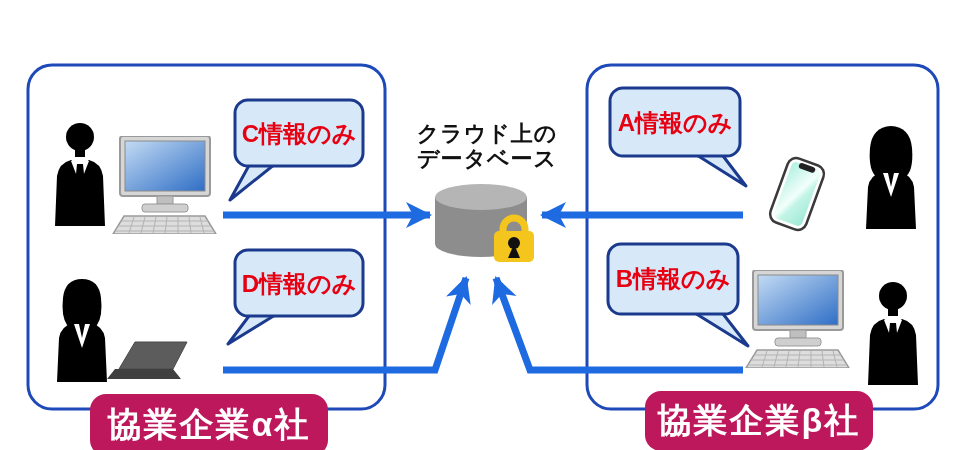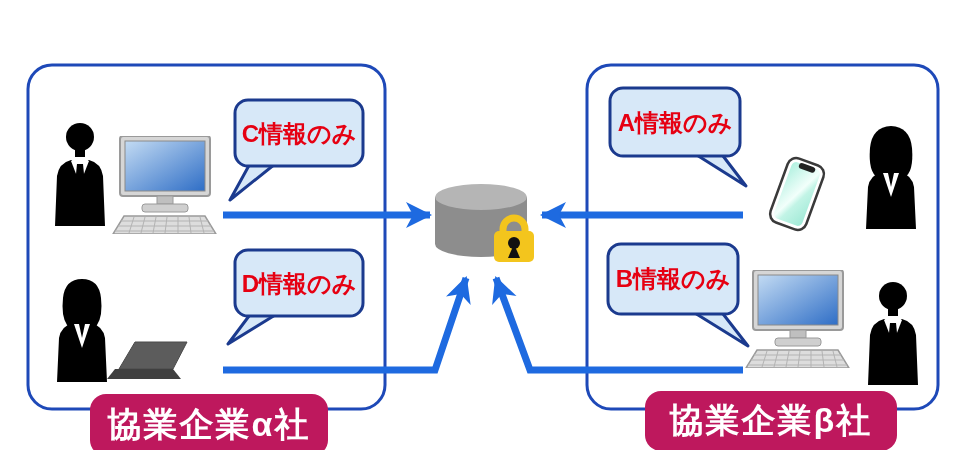--- a/index.html
+++ b/index.html
@@ -17,21 +17,21 @@
     position:absolute;left:487px;top:90px;transform:translateX(-50%);
     text-align:center;color:#111111;font-weight:bold;font-size:22px;
     line-height:1.12;letter-spacing:1px;white-space:nowrap;
   }
   .company-badge{
     position:absolute;background:#be185d;color:#ffffff;border-radius:16px;
     display:flex;align-items:center;justify-content:center;
     font-weight:bold;font-size:34px;letter-spacing:2px;white-space:nowrap;
   }
   #badge-alpha{left:90px;top:362px;width:238px;height:62px;}
-  #badge-beta{left:645px;top:359px;width:252px;height:60px;}
+  #badge-beta{left:645px;top:359px;width:228px;height:60px;}
 </style>
 </head>
 <body>
 
 <div id="canvas">
 
   <svg id="scene" width="960" height="450" viewBox="0 0 960 450">
     <defs>
       <linearGradient id="screenGrad" x1="0" y1="0" x2="1" y2="1">
         <stop offset="0" stop-color="#c3dbf3"></stop>
@@ -139,17 +139,21 @@
       <rect x="-15" y="-30" width="30" height="60" rx="5" fill="url(#phoneGrad)"></rect>
       <rect x="-8" y="-31" width="17" height="6" rx="3" fill="#222222"></rect>
     </g>
 
     <use href="#man" x="50" y="90" width="60" height="104"></use>
     <use href="#woman-bob" x="52" y="246" width="60" height="104"></use>
     <use href="#woman-long" x="861" y="93" width="60" height="104"></use>
     <use href="#man" x="863" y="249" width="60" height="104"></use>
   </svg>
 
+  <div class="db-title">
+    <span style="display:block">クラウド上の</span>
+    <span style="display:block">データベース</span>
+  </div>
 
   <div id="badge-alpha" class="company-badge">協業企業α社</div>
   <div id="badge-beta" class="company-badge">協業企業β社</div>
 
 </div>
 
 </body></html>

